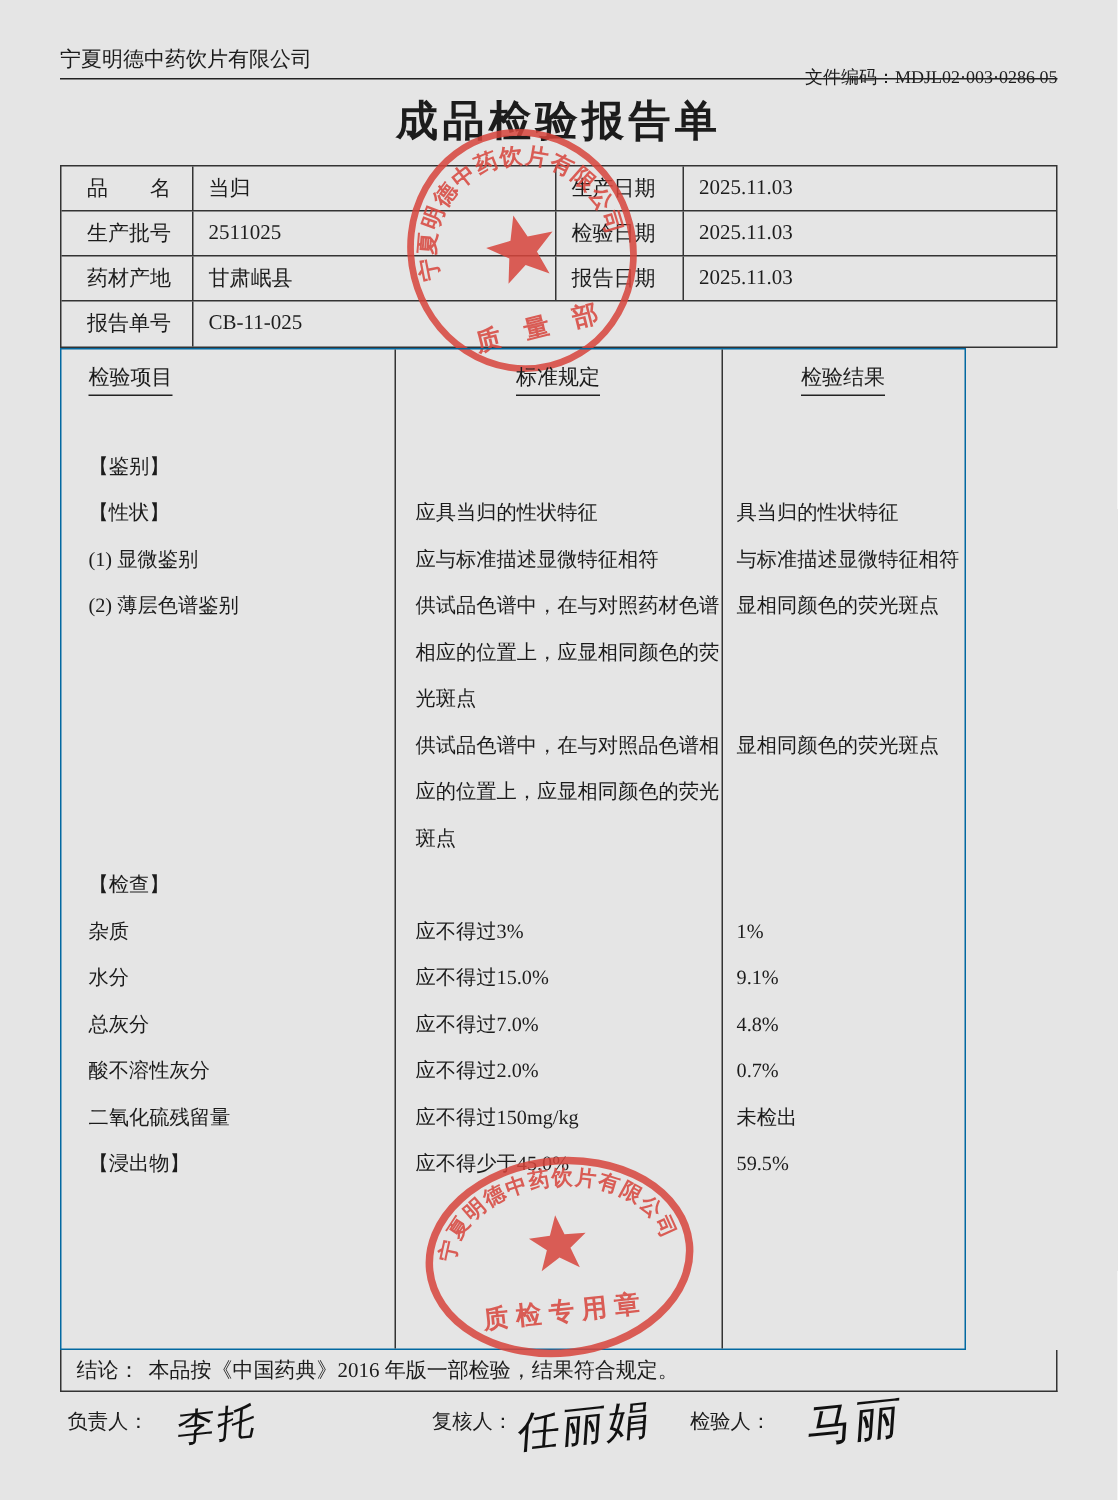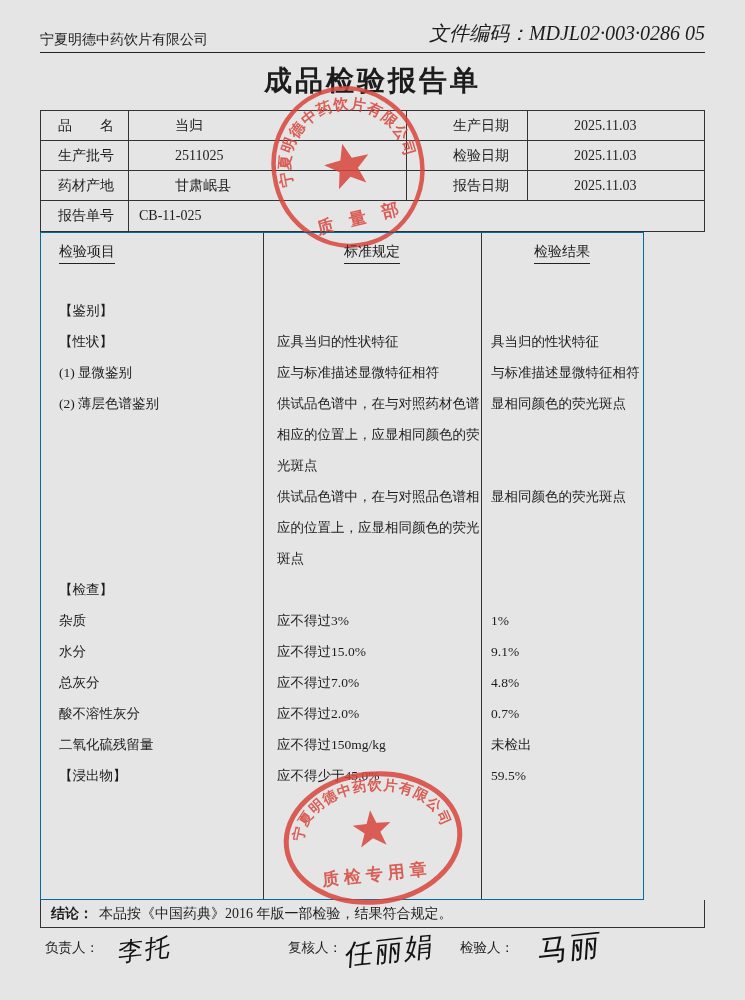--- a/index.html
+++ b/index.html
@@ -2,33 +2,33 @@
 <html style="--stamp-color: #d8453c;"><head>
 <meta charset="utf-8">
 <style>
   * { margin:0; padding:0; box-sizing:border-box; }
   html,body { background:#ffffff; }
   body { font-family:"Liberation Serif","DejaVu Serif",serif; color:#1c1c1c; }
   .page { position:relative; width:745px; height:1000px; background:#e5e5e5; overflow:hidden; }
 
   
   .hdr-company { position:absolute; left:40px; top:31px; font-size:14px; }
-  .hdr-code { position:absolute; right:40px; top:20px; font-size:20px;font-style:italic; }
+  .hdr-code { position:absolute; right:40px; top:43px; font-size:12px; }
   .hdr-rule { position:absolute; left:40px; top:52px; width:665px; border-top:1.5px solid #222; }
 
   
   .title { position:absolute; left:0; top:62px; width:100%; text-align:center;
            font-size:28px; font-weight:bold; letter-spacing:3px; }
 
   
   .info-table { position:absolute; left:40px; top:110px; width:665px; height:122px;
                 border:1px solid #333; font-size:14px; }
   .info-row { display:grid; height:30px; border-bottom:1px solid #333; }
   .info-row:last-child { border-bottom:none; }
-  .info-row.cols4 { grid-template-columns:88px 242px 85px 1fr;gap:36px; }
+  .info-row.cols4 { grid-template-columns:88px 242px 85px 1fr; }
   .info-row.cols2 { grid-template-columns:88px 1fr; }
   .info-cell { display:flex; align-items:center; padding-left:10px; border-right:1px solid #333; }
   .info-cell:last-child { border-right:none; }
   .info-cell.lbl { padding-left:17px; }
 
   
   .insp-table { position:absolute; left:40px; top:232px; width:604px; height:668px;
                 border:1px solid #0369a1; font-size:13.5px; }
   .vline { position:absolute; top:0; bottom:0; width:1px; background:#333; }
   .vline.v1 { left:222px; } .vline.v2 { left:440px; }
@@ -45,21 +45,21 @@
   
   .stamp { position:absolute; color:var(--stamp-color,#d8453c); opacity:.85; pointer-events:none; }
   .stamp-top { left:268px; top:83px; }
   .stamp-bottom { left:278px; top:768px; }
   .stamp text { font-family:"Liberation Serif","DejaVu Serif",serif; font-weight:bold; }
 
   
   .conclusion { position:absolute; left:40px; top:900px; width:665px; height:28px;
                 border:1px solid #333; border-top:none; display:flex; align-items:center;
                 padding-left:10px; font-size:14px; }
-  .conclusion .c-label { font-weight:bold; margin-right:6px; }
+  .conclusion .c-label { font-weight:normal; margin-right:6px; }
 
   
   .sig-label { position:absolute; font-size:13.5px; }
   .sig-name { position:absolute; font-size:25px; color:#111;
               transform:rotate(-6deg) skewX(-10deg); letter-spacing:2px; }
   .lab-resp { left:45px; top:939px; }  .name-resp { left:118px; top:933px; }
   .lab-rev  { left:272px; top:939px;margin-left:16px; } .name-rev { left:345px; top:932px; font-size:28px; }
   .lab-insp { left:460px; top:939px; } .name-insp { left:538px; top:928px; font-size:30px; }
 </style>
 </head>

